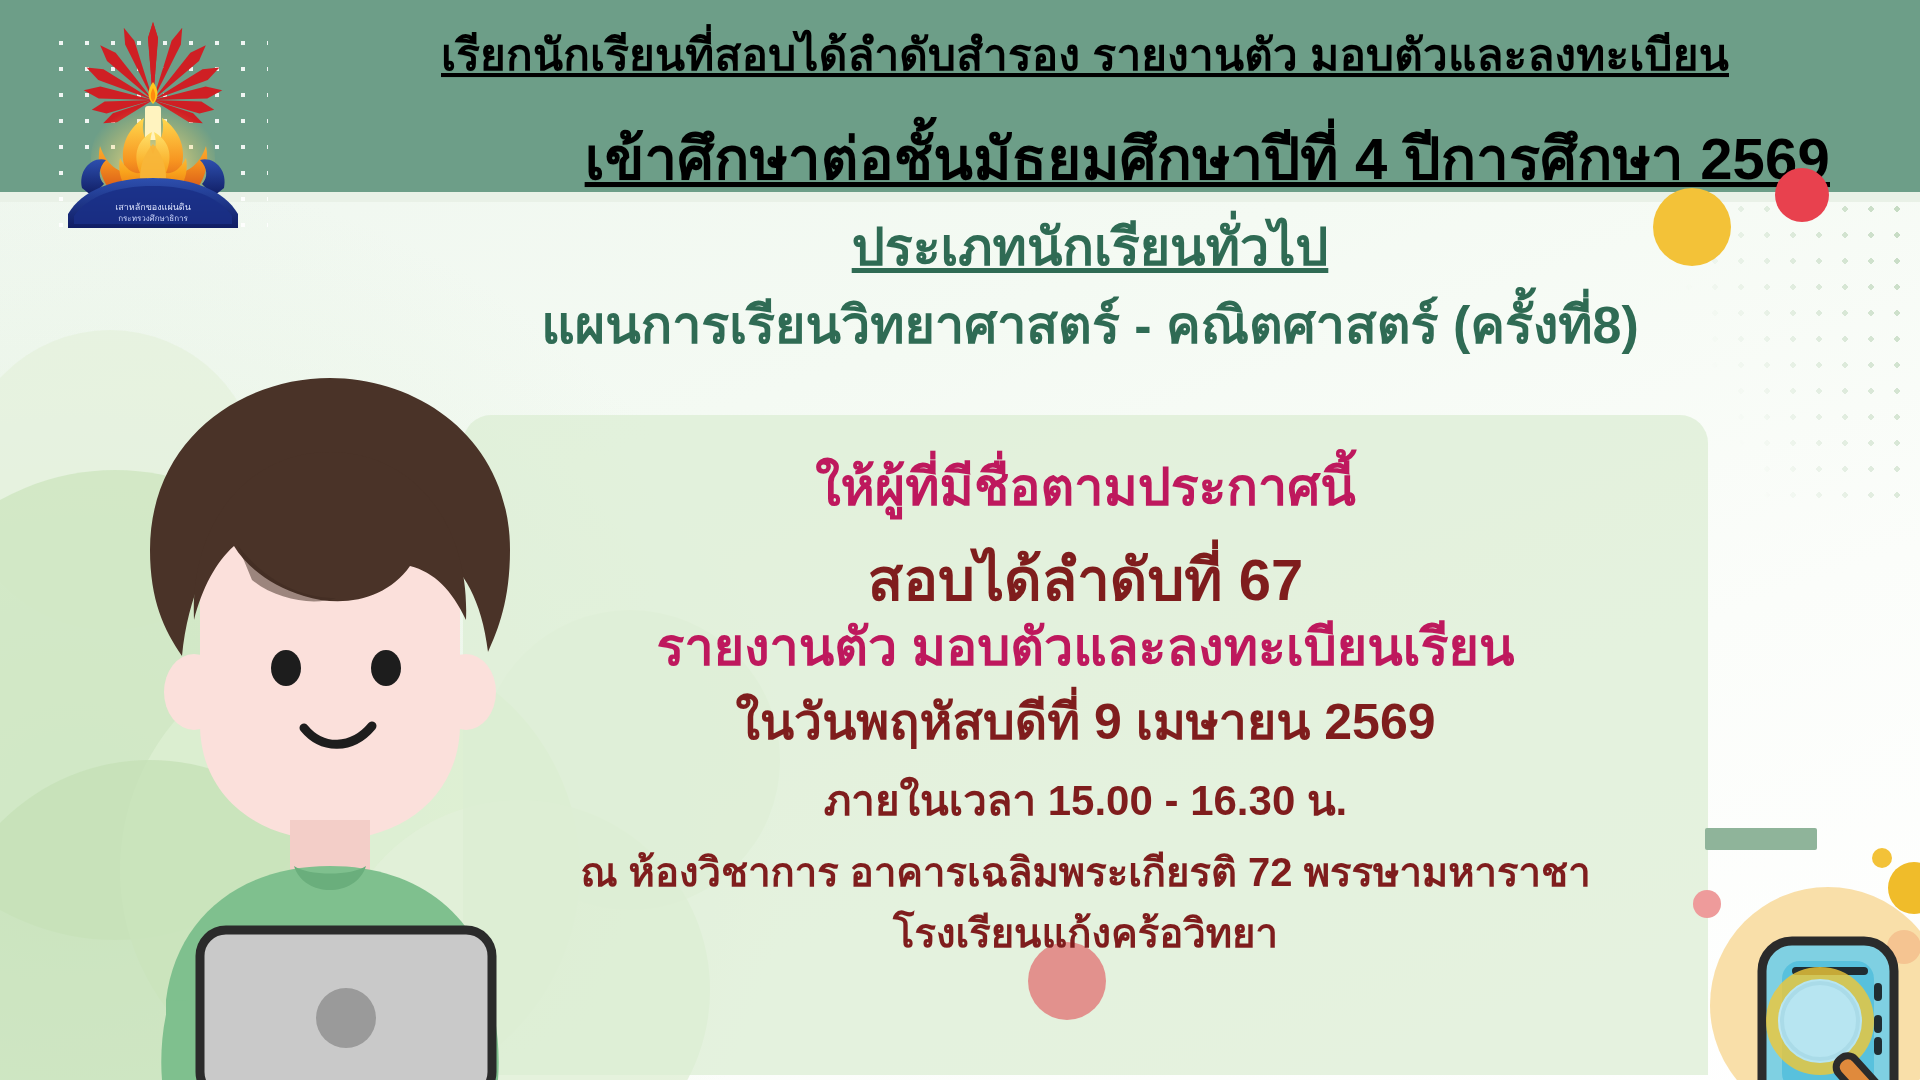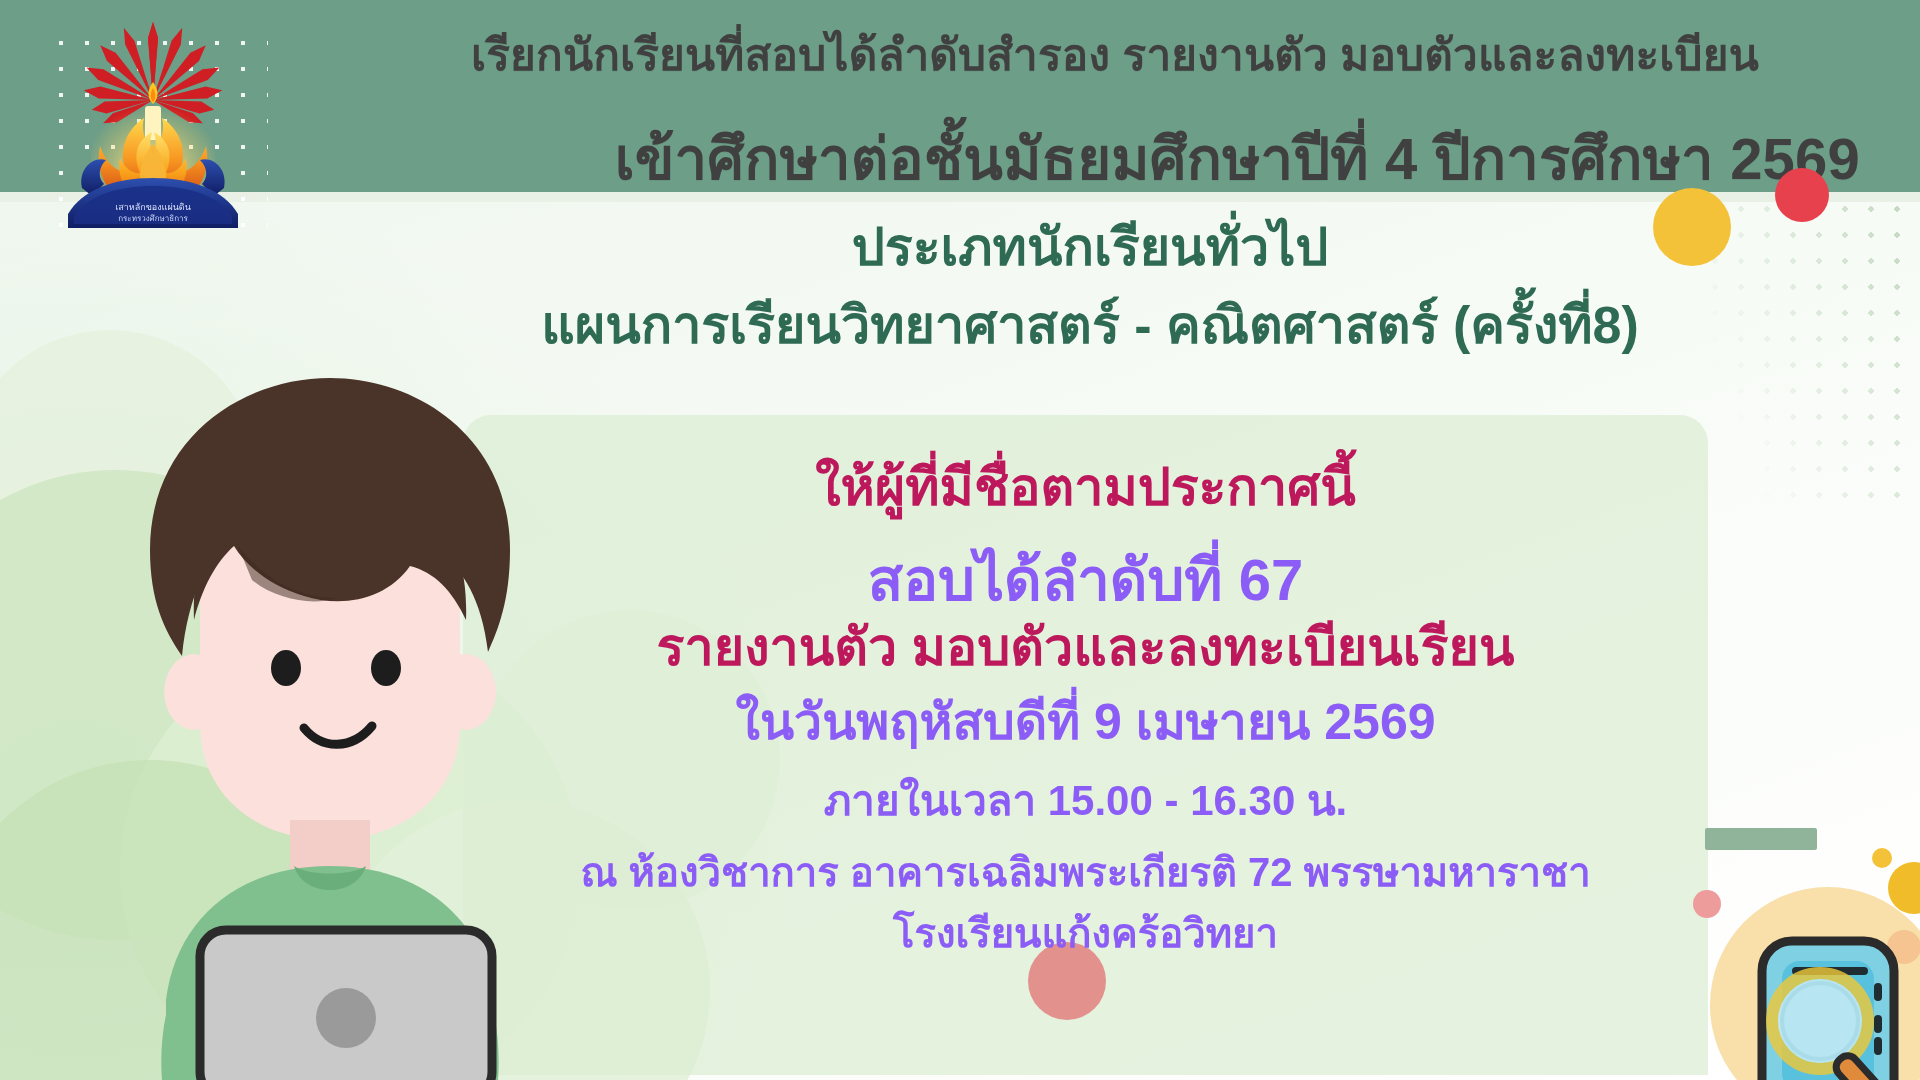--- a/index.html
+++ b/index.html
@@ -54,54 +54,55 @@
   
   .header{
     position:absolute;left:0;top:0;width:1920px;height:192px;
     background:#6d9e88;
   }
   .header-under{
     position:absolute;left:0;top:192px;width:1920px;height:10px;
     background:#e9f1e7;
   }
   .header-title{
-    position:absolute;left:370px;top:22px;width:1490px;
-    text-align:center;color:#404040;
+    position:absolute;left:340px;top:22px;width:1490px;
+    text-align:center;color:#000000;
     font-size:44px;font-weight:700;line-height:1.52;
     letter-spacing:.2px;
     text-shadow:0 1px 0 rgba(0,0,0,.06);
+    text-decoration:underline;
   }
   .header-title .l2{display:block;text-align:right;}
 
   
   .emblem{position:absolute;left:48px;top:18px;width:210px;height:210px;}
   .emblem svg{display:block;width:210px;height:210px;overflow:visible;}
 
   
   .subtitle{
     position:absolute;left:330px;top:215px;width:1520px;
     text-align:center;color:#2f6b54;
     font-weight:700;line-height:1.24;
   }
-  .sub-l1{font-size:52px;display:block;}
+  .sub-l1{font-size:52px;display:block;text-decoration:underline;}
   .sub-l2{font-size:52px;display:block;margin-top:14px;}
 
   
   .card{
     position:absolute;left:463px;top:415px;width:1245px;height:660px;
     background:rgba(219,237,210,.72);
     border-radius:28px 28px 0 0;
   }
   .card-inner{
     position:absolute;left:463px;top:430px;width:1245px;
     text-align:center;
   }
   .line{display:block;line-height:1.22;}
   .l-soft{color:#be185d;font-weight:700;}
-  .l-dark{color:#8b5cf6;font-weight:700;}
+  .l-dark{color:#7f1d1d;font-weight:700;}
   .l1{font-size:52px;margin-top:26px;}
   .l2{font-size:58px;margin-top:26px;}
   .l3{font-size:52px;}
   .l4{font-size:50px;margin-top:12px;}
   .l5{font-size:42px;margin-top:22px;}
   .l6{font-size:40px;margin-top:22px;}
   .l7{font-size:40px;margin-top:12px;}
 
   
   .boy{position:absolute;left:90px;top:300px;width:480px;height:780px;}

